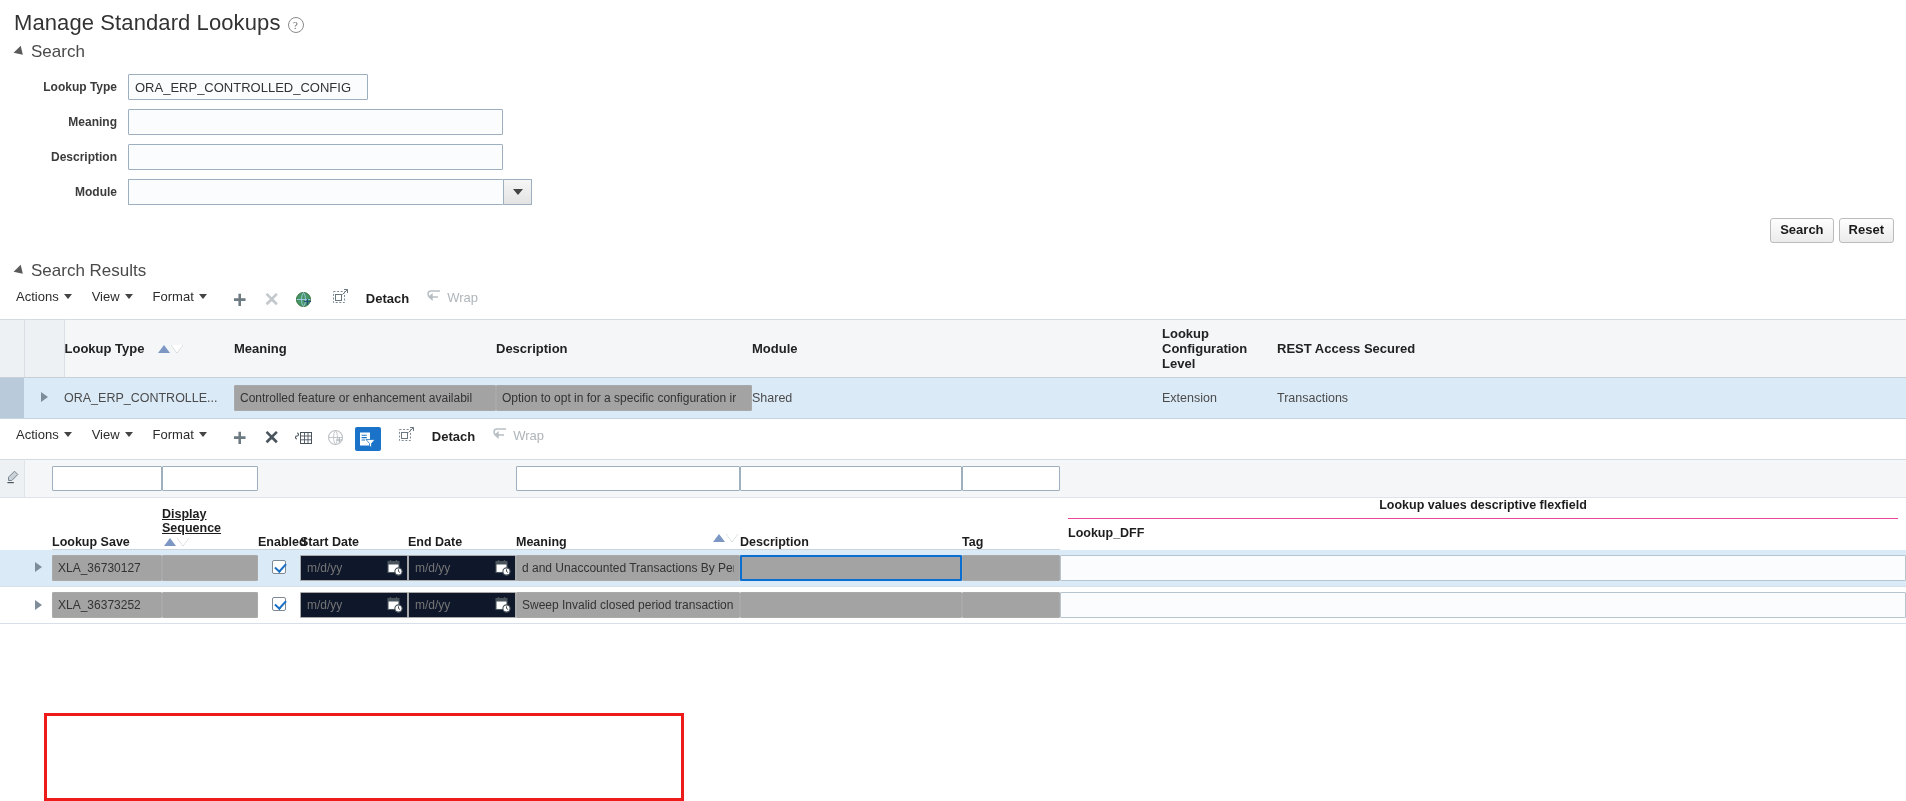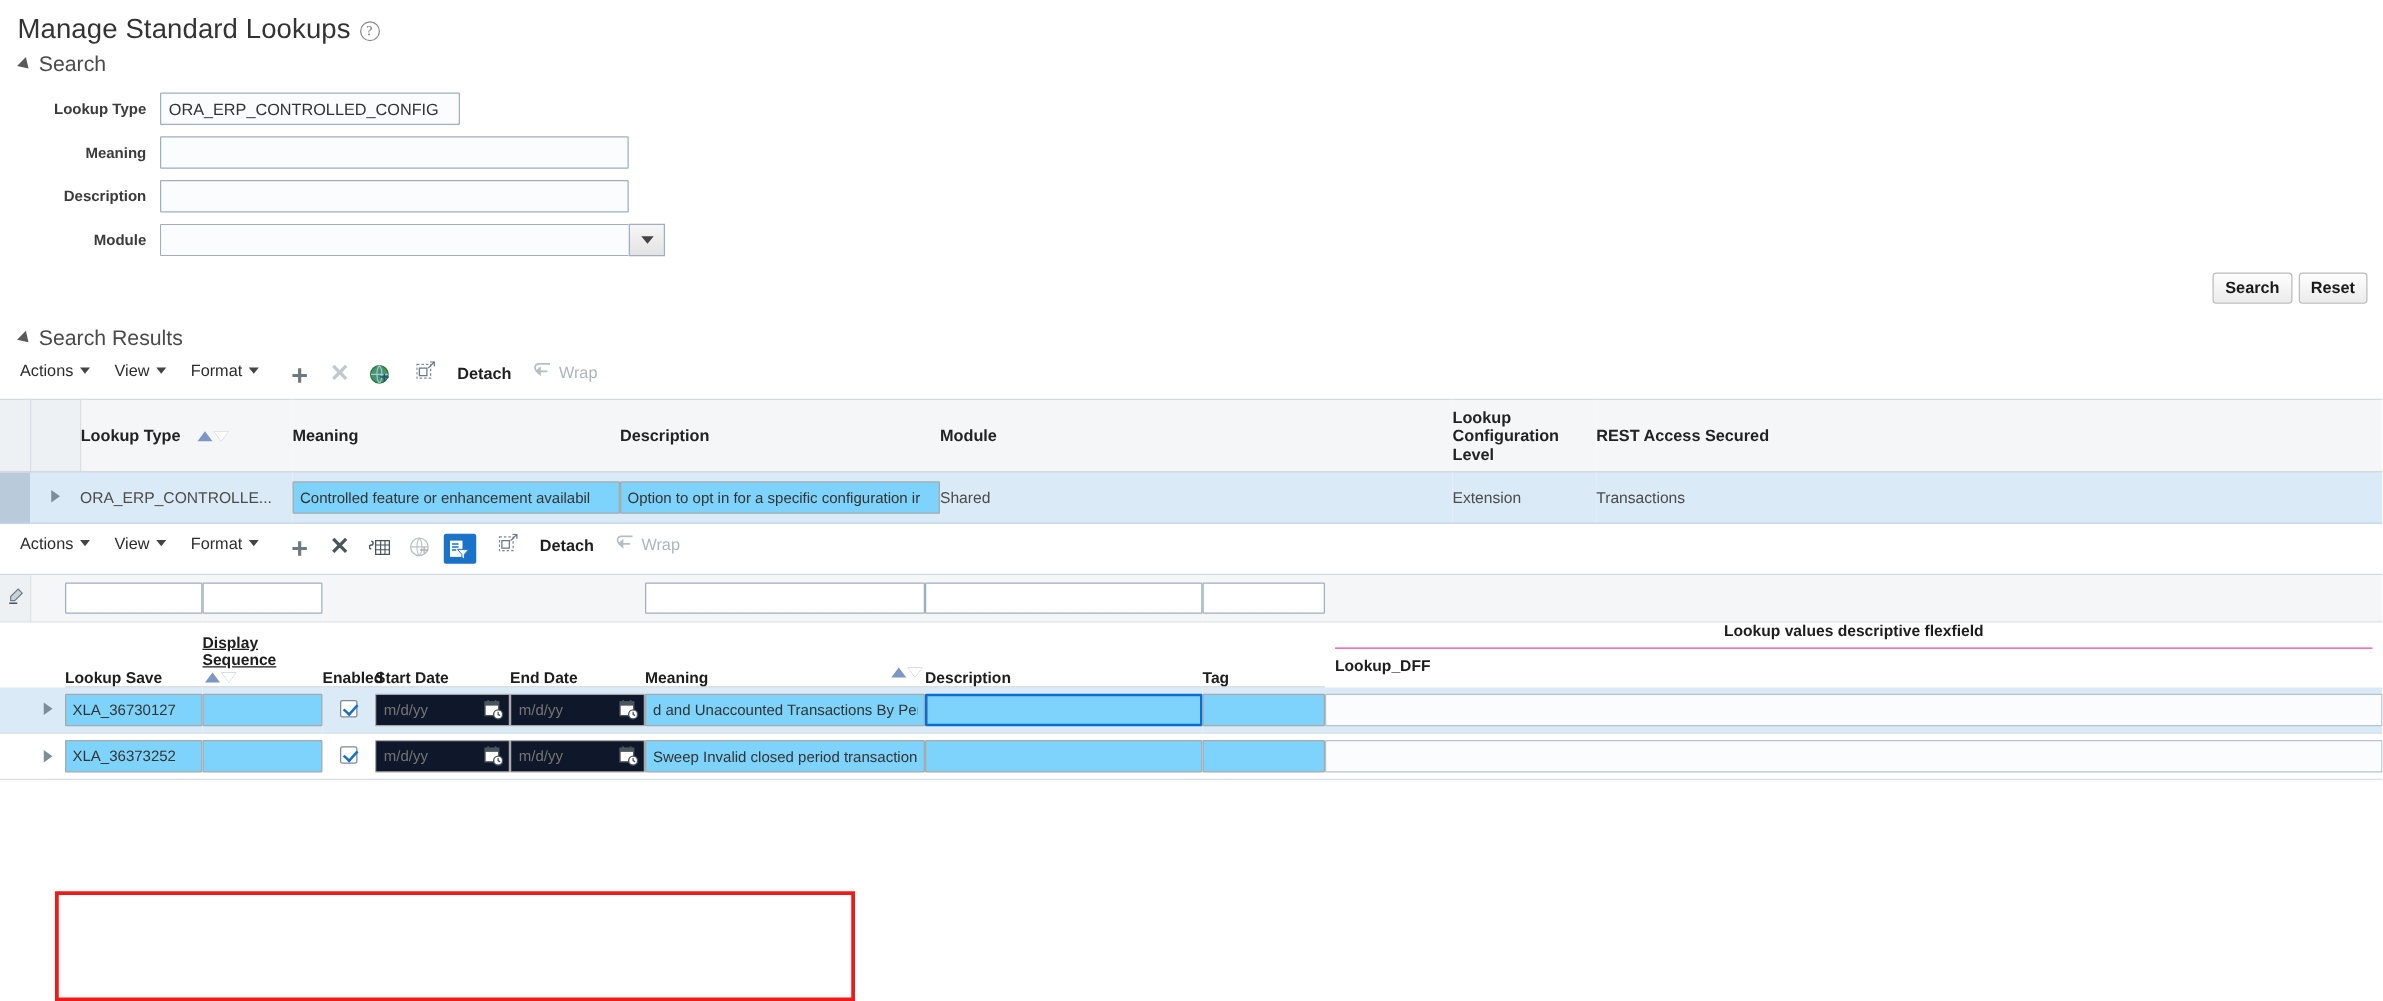--- a/index.html
+++ b/index.html
@@ -122,21 +122,21 @@
   .tri-up { width:0;height:0;border-left:6px solid transparent;border-right:6px solid transparent;border-bottom:8px solid #7c97c4; }
   .tri-dn { width:0;height:0;border-left:6px solid transparent;border-right:6px solid transparent;border-top:8px solid #fff; filter:drop-shadow(0 0 0.5px #6d7a86);}
   .rt-row td {
     background:#dbeaf7; border-bottom:1px solid #c3d4e3;
     padding:7px 8px; font-size:12.5px; color:#4b4b4b; height:41px; vertical-align:middle;
   }
   .rt-row td.handle { background:#b9cadb; width:24px; }
   .rt-row td.expander { background:#dbeaf7; width:40px; text-align:center; }
   .tri-right { width:0;height:0;border-top:5px solid transparent;border-bottom:5px solid transparent;border-left:7px solid #7e8d99; display:inline-block;}
   .cellinp {
-    border:1px solid #a9a9a9; background:#7dd3fc; height:26px;
+    border:1px solid #a9a9a9; background:#a3a3a3; height:26px;
     font-size:12px; color:#333; padding:2px 5px; width:100%;
     font-family:"Liberation Sans", sans-serif; border-radius:1px; outline:none;
   }
 
   
   .lc-wrap { position:relative; }
   .lc-filter td {
     background:#f4f6f8; border-top:1px solid #d3dae0; border-bottom:1px solid #dde3e8;
     padding:6px 7px; height:38px; vertical-align:middle;
   }

